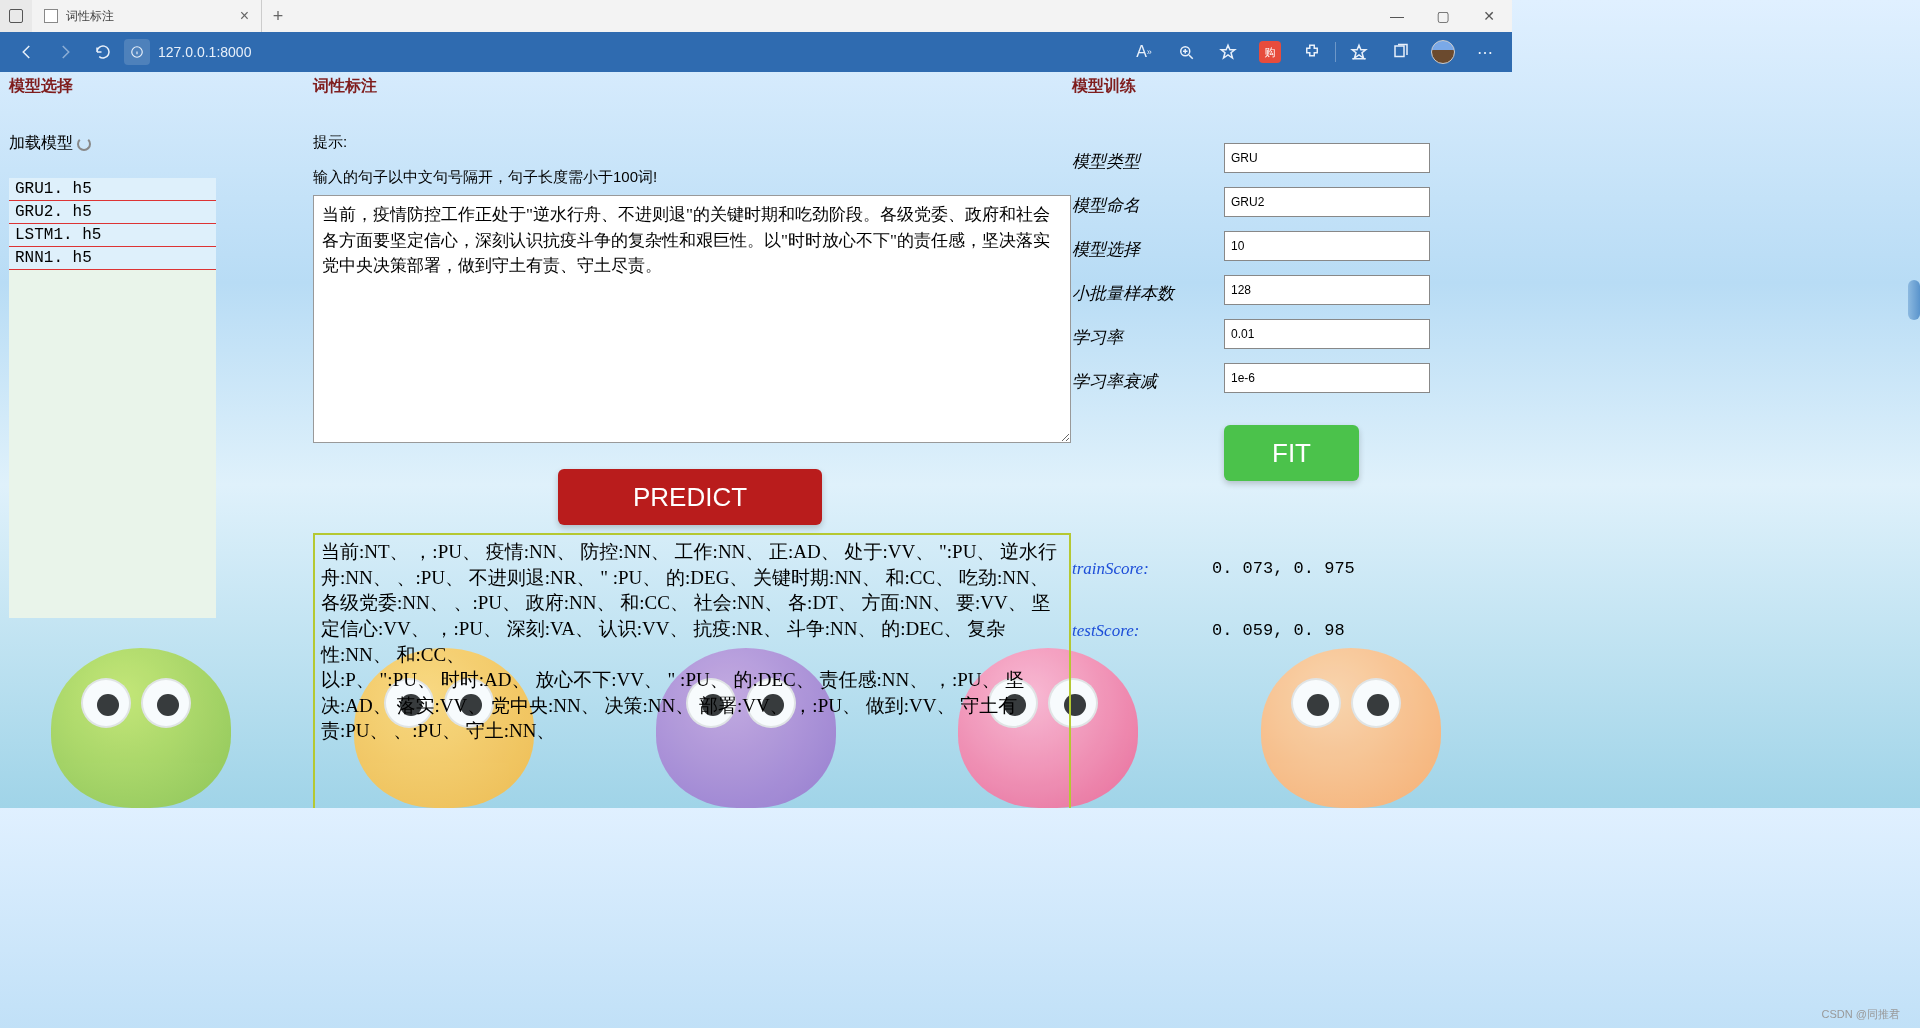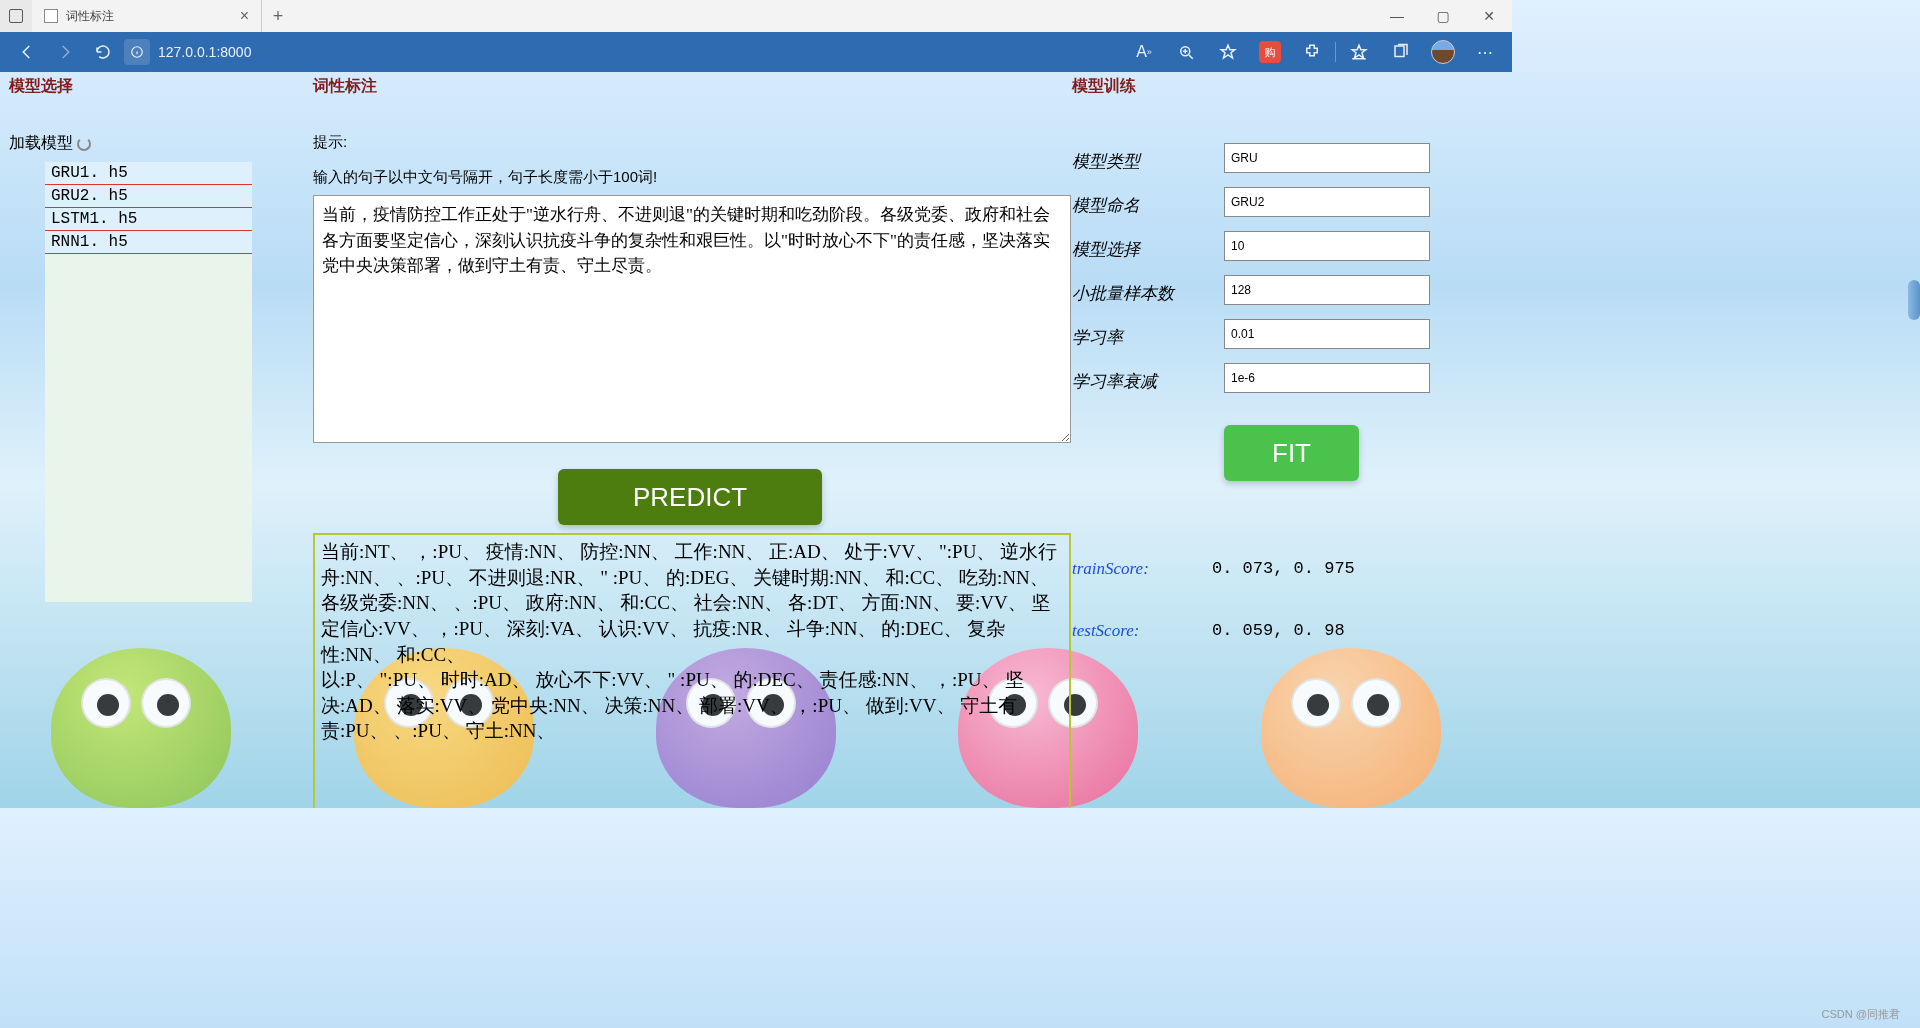--- a/index.html
+++ b/index.html
@@ -40,30 +40,30 @@
 .shop-icon { width: 22px; height: 22px; background: #e74c3c; border-radius: 4px; display: flex; align-items: center; justify-content: center; color: #fff; font-size: 11px; }
 .avatar { width: 24px; height: 24px; border-radius: 50%; background: linear-gradient(180deg, #7aa9e8 40%, #6b4a2e 40%); border: 1px solid #ccc; }
 
 .page { position: relative; z-index: 5; display: flex; padding: 0; height: calc(100% - 72px); }
 .col-left { width: 215px; padding: 4px 0 0 9px; }
 .col-mid { flex: 1; padding: 4px 0 0 98px; position: relative; }
 .col-right { width: 440px; padding: 4px 24px 0 0; }
 
 h2 { font-size: 16px; font-weight: 600; color: #7f1d1d; margin-bottom: 36px; font-family: SimSun, serif; }
 .col-left h2 { margin-bottom: 36px; }
-.load-label { font-size: 16px; color: #000; display: flex; align-items: center; gap: 4px; margin-bottom: 8px; }
+.load-label { font-size: 16px; color: #000; display: flex; align-items: center; gap: 4px; margin-bottom: 24px; }
 .spinner { width: 14px; height: 14px; border: 2px solid #888; border-top-color: transparent; border-radius: 50%; }
-.model-list { background: #e9f4ea; width: 207px; height: 440px; margin-left: 36px; }
+.model-list { background: #e9f4ea; width: 207px; height: 440px; }
 .model-item { padding: 2px 6px; font-size: 16px; font-family: "Courier New", monospace; background: #def0fb; border-bottom: 1px solid #d33; cursor: pointer; }
 .model-item.last { border-bottom: 1px solid #d33; }
 
 .hint-label { font-size: 15px; color: #000; margin-bottom: 16px; }
 .hint-text { font-size: 15px; color: #000; margin-bottom: 8px; }
 .input-area { width: 758px; height: 248px; border: 1px solid #999; padding: 6px 8px; font-size: 17px; font-family: SimSun, serif; line-height: 1.5; resize: both; color: #000; }
-.predict-btn { display: block; width: 264px; height: 56px; margin: 22px 0 0 245px; background: #4d7c0f; color: #fff; font-size: 26px; border: none; border-radius: 6px; cursor: pointer; box-shadow: 0 3px 6px rgba(0,0,0,0.2); }
+.predict-btn { display: block; width: 264px; height: 56px; margin: 22px 0 0 245px; background: #b91c1c; color: #fff; font-size: 26px; border: none; border-radius: 6px; cursor: pointer; box-shadow: 0 3px 6px rgba(0,0,0,0.2); }
 .result-box { width: 758px; min-height: 280px; border: 2px solid #b5c832; background: rgba(255,255,255,0.0); padding: 4px 6px; font-size: 19px; font-family: SimSun, serif; line-height: 1.35; margin-top: 8px; color: #000; }
 
 .train-form { margin-top: 46px; }
 .form-row { display: flex; align-items: flex-end; margin-bottom: 14px; }
 .form-label { width: 152px; font-size: 17px; font-family: SimSun, serif; font-style: italic; color: #000; }
 .form-input { width: 206px; height: 30px; border: 1px solid #888; background: #fff; padding: 2px 6px; font-size: 12px; }
 .fit-btn { width: 135px; height: 56px; margin-left: 152px; margin-top: 18px; background: #4bc24b; color: #fff; font-size: 26px; border: none; border-radius: 6px; cursor: pointer; box-shadow: 0 3px 6px rgba(0,0,0,0.2); }
 .score-row { display: flex; margin-top: 78px; }
 .score-row + .score-row { margin-top: 42px; }
 .score-label { width: 140px; font-size: 17px; font-family: Liberation Serif, serif; font-style: italic; color: #1d4ed8; }

